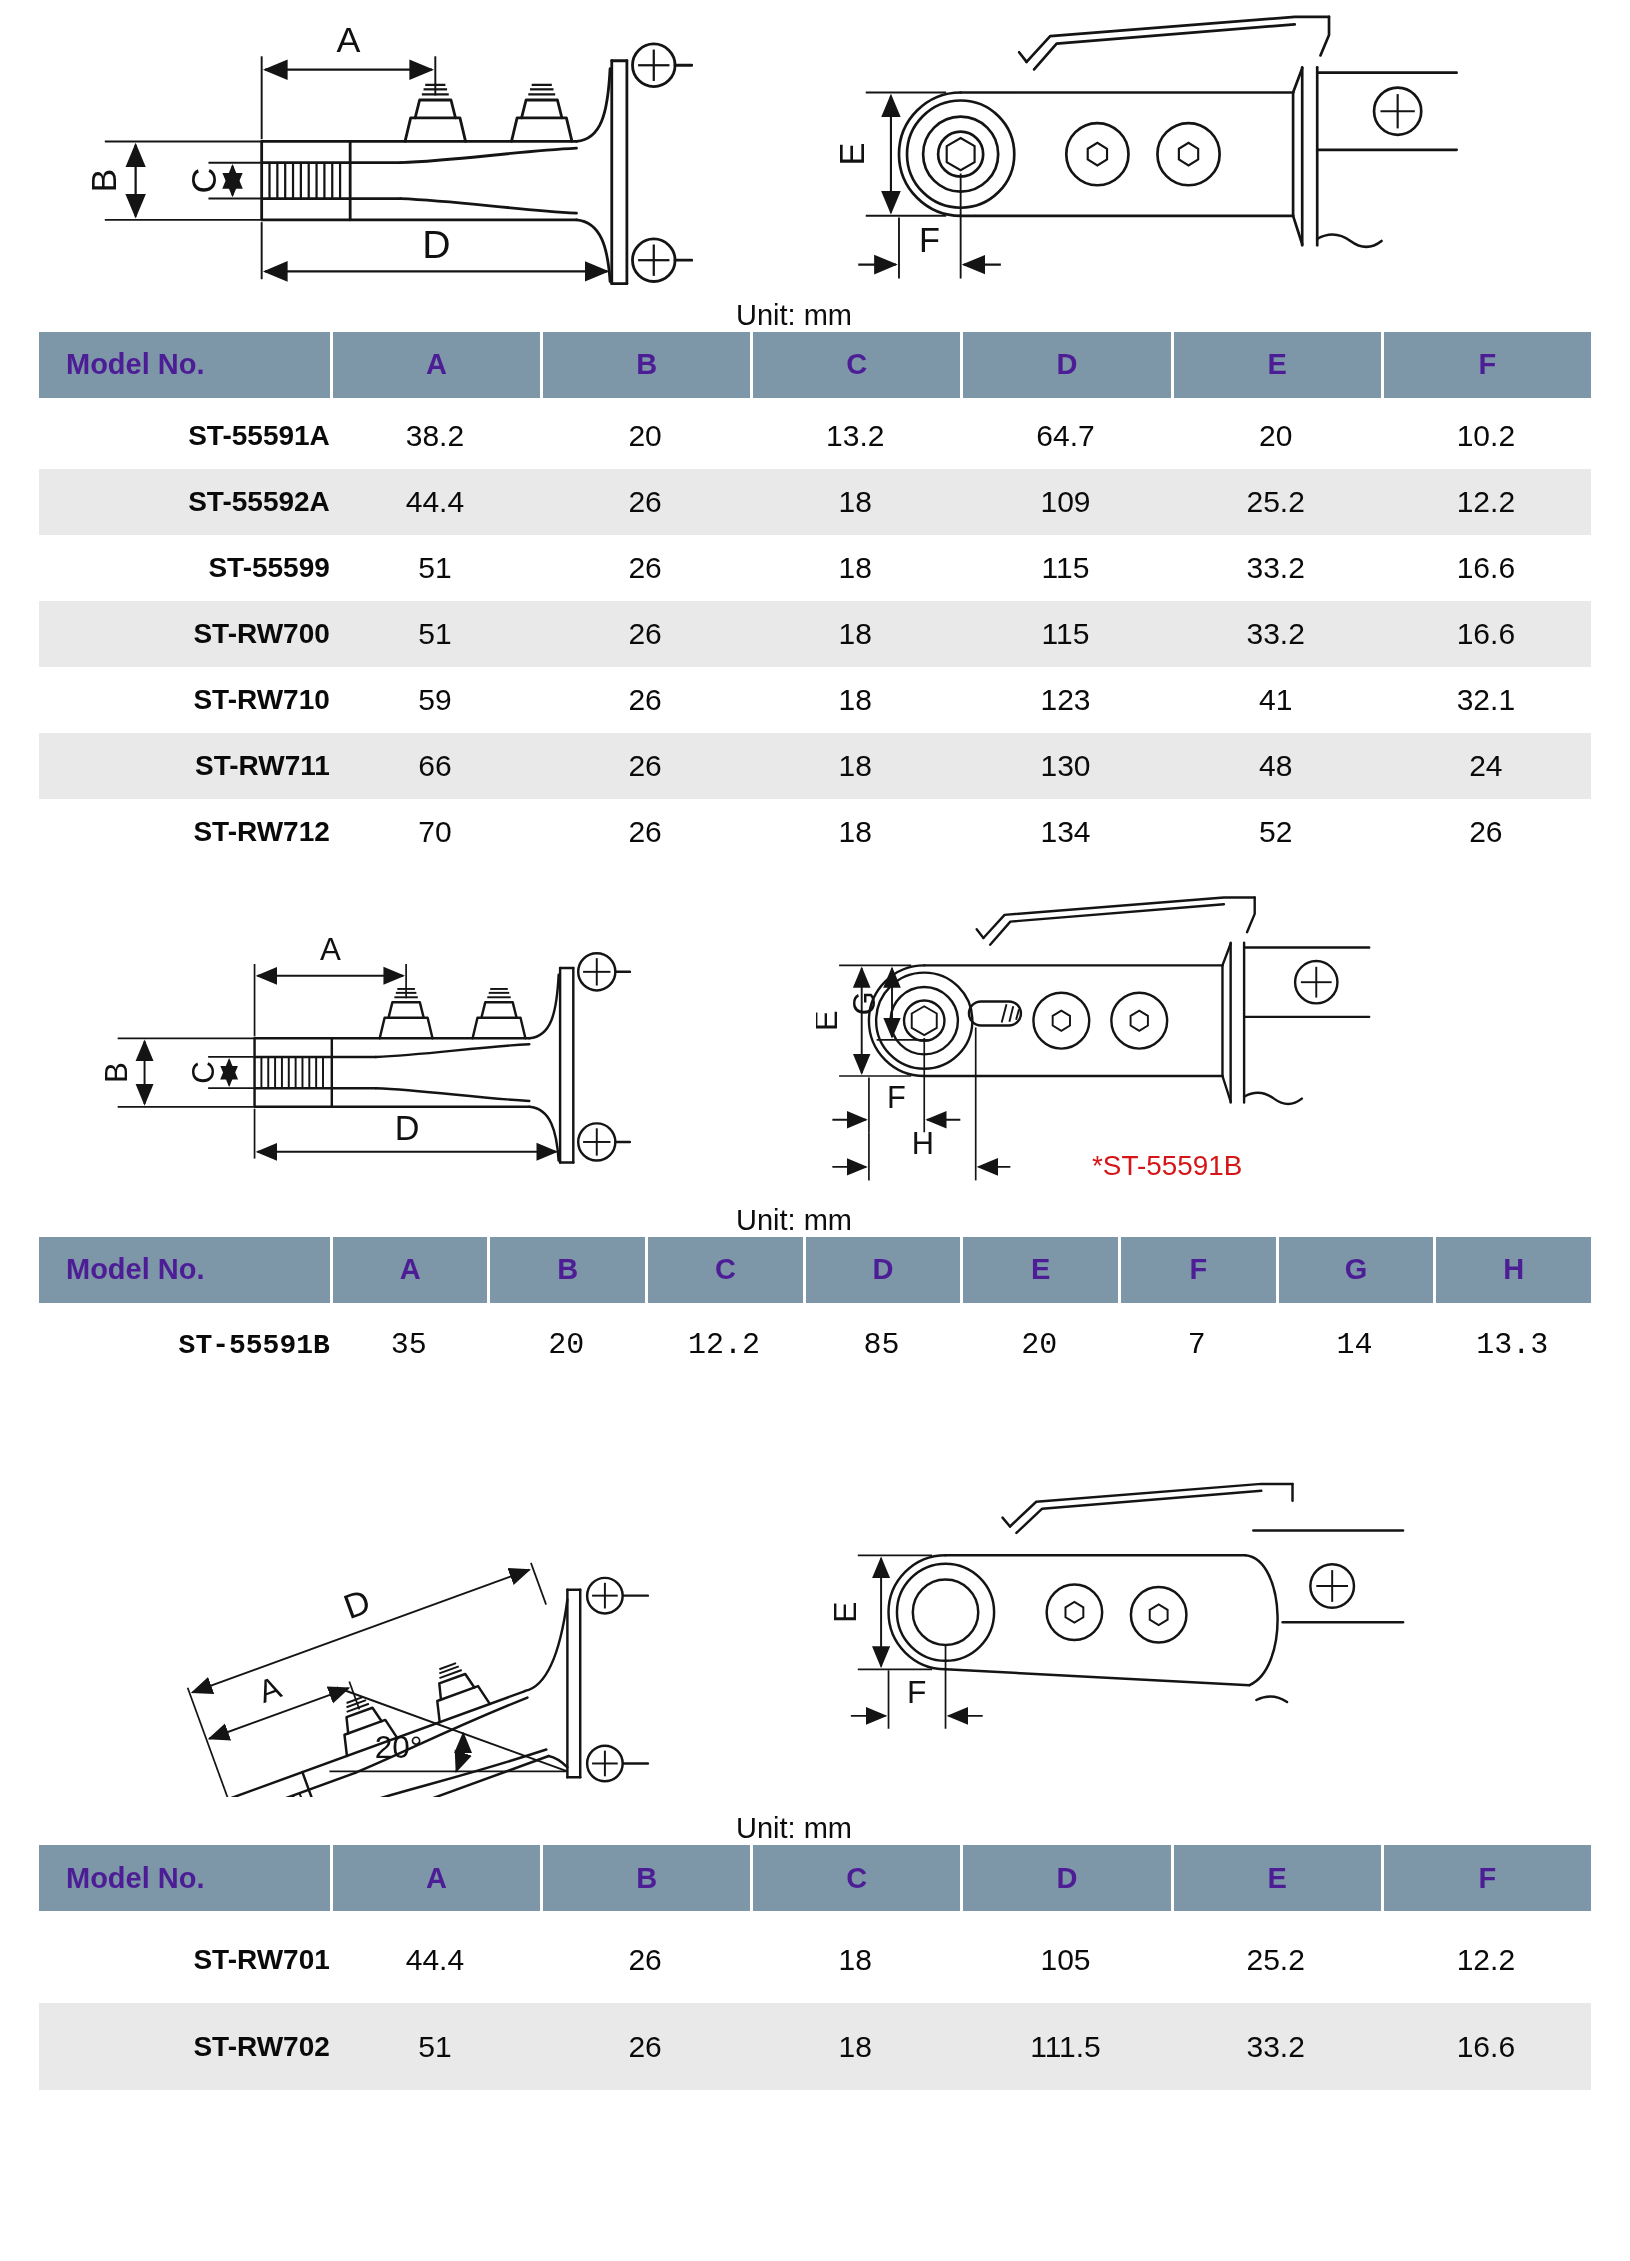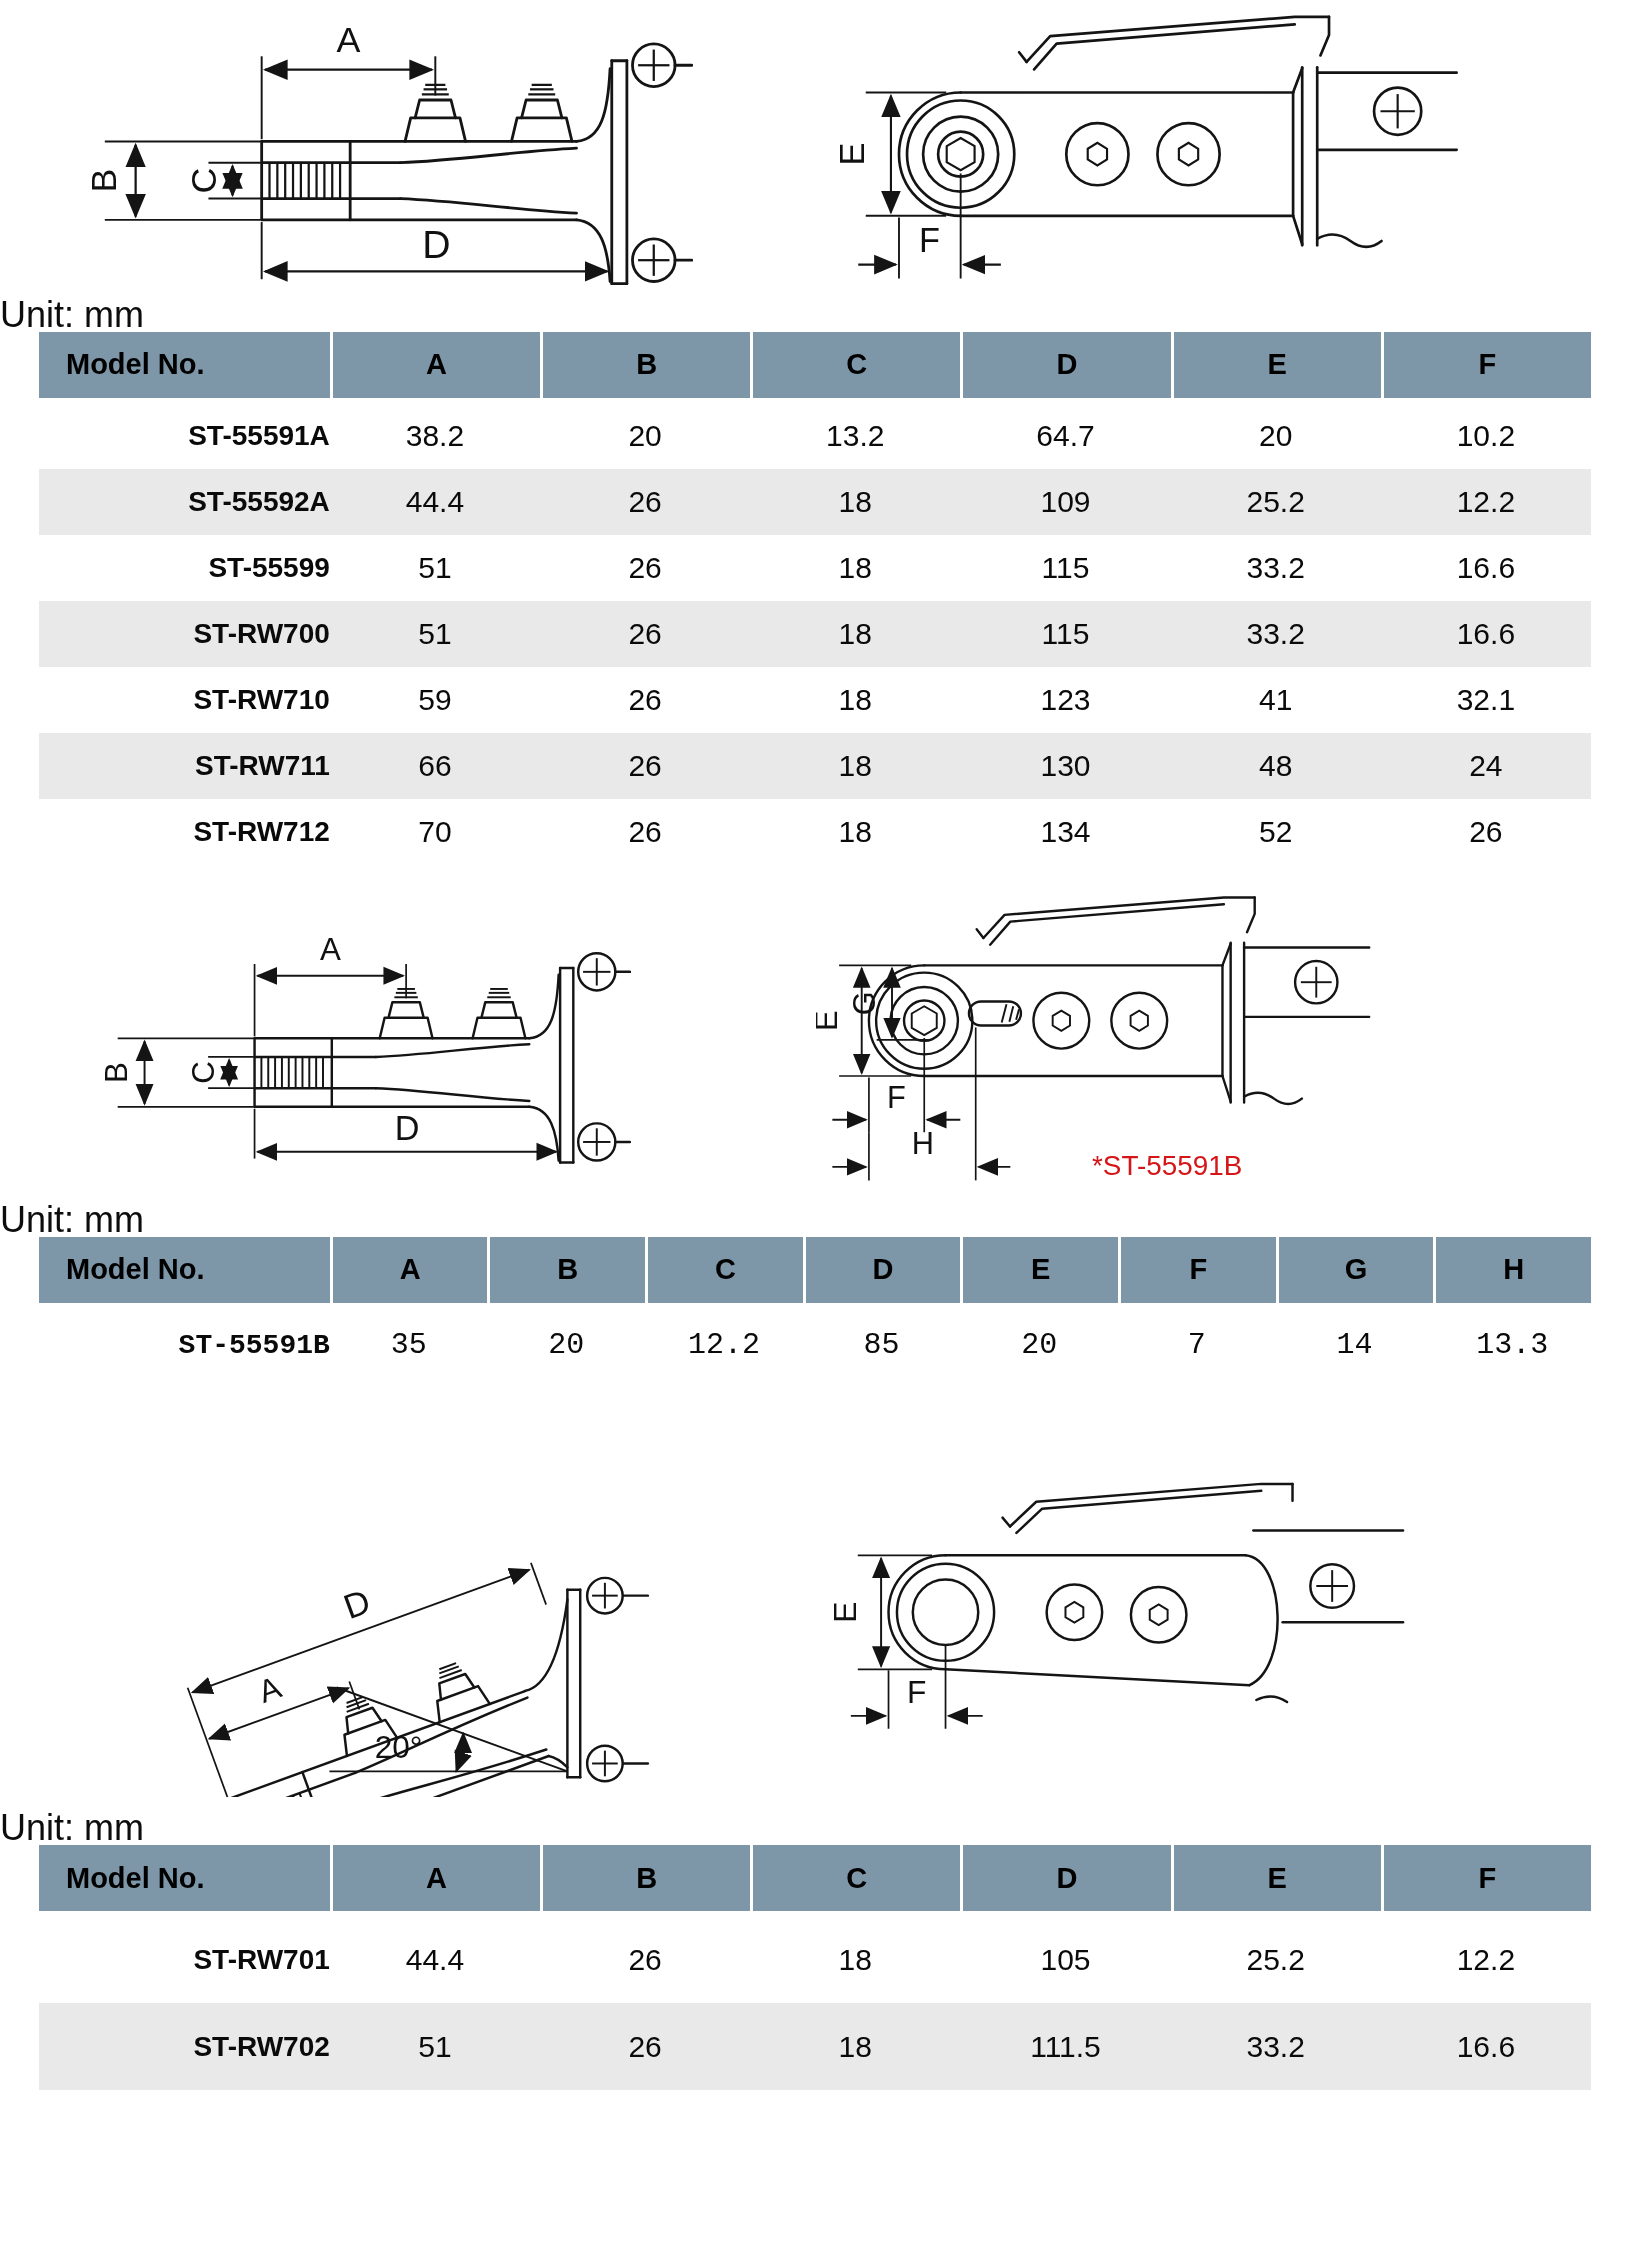--- a/index.html
+++ b/index.html
@@ -1,24 +1,24 @@
 <!DOCTYPE html>
 <html style="font-size:9.4px"><head>
 <meta charset="utf-8">
 <style>
   html,body{margin:0;padding:0;background:#ffffff;}
   body{font-family:"Liberation Sans", sans-serif; color:#111;}
   .page{width:1630px;height:2261px;background:#fff;overflow:hidden;position:relative;padding-top:3.5px;box-sizing:border-box;}
   .draw-row{position:relative;width:100%;}
   .abs{position:absolute;}
-  .unit-row{height:34px;line-height:34px;text-align:left;padding-right:42px;font-size:36px;color:#0d0d0d;}
+  .unit-row{height:34px;line-height:34px;text-align:center;padding-right:42px;font-size:29px;color:#0d0d0d;}
   .tbl-wrap{margin:0 39px;}
   table.spec{width:100%;border-collapse:separate;border-spacing:0;table-layout:fixed;}
   table.spec thead th{
-    background:#7d96a8;color:#000000;font-weight:bold;font-size:29px;
+    background:#7d96a8;color:#4c1d95;font-weight:bold;font-size:29px;
     height:66px;text-align:center;border-left:3.5px solid #ffffff;border-bottom:5.9px solid #ffffff;
     padding:0;
   }
   table.spec thead th:first-child{border-left:none;text-align:left;padding-left:27px;width:17%;}
   table.spec tbody td{font-size:30px;text-align:center;height:66px;padding:0;color:#0a0a0a;}
   table.spec tbody td.model{text-align:right;padding-left:27px;font-weight:bold;font-size:28px;}
   table.spec tbody tr:nth-child(even){background:#e9e9e9;}
   #table-2 tbody td{height:75px;font-family:Liberation Mono, monospace;}
   #table-3 tbody td{height:87px;}
   svg .ln{stroke:#141414;stroke-width:5;fill:none;stroke-linecap:round;stroke-linejoin:round;}

